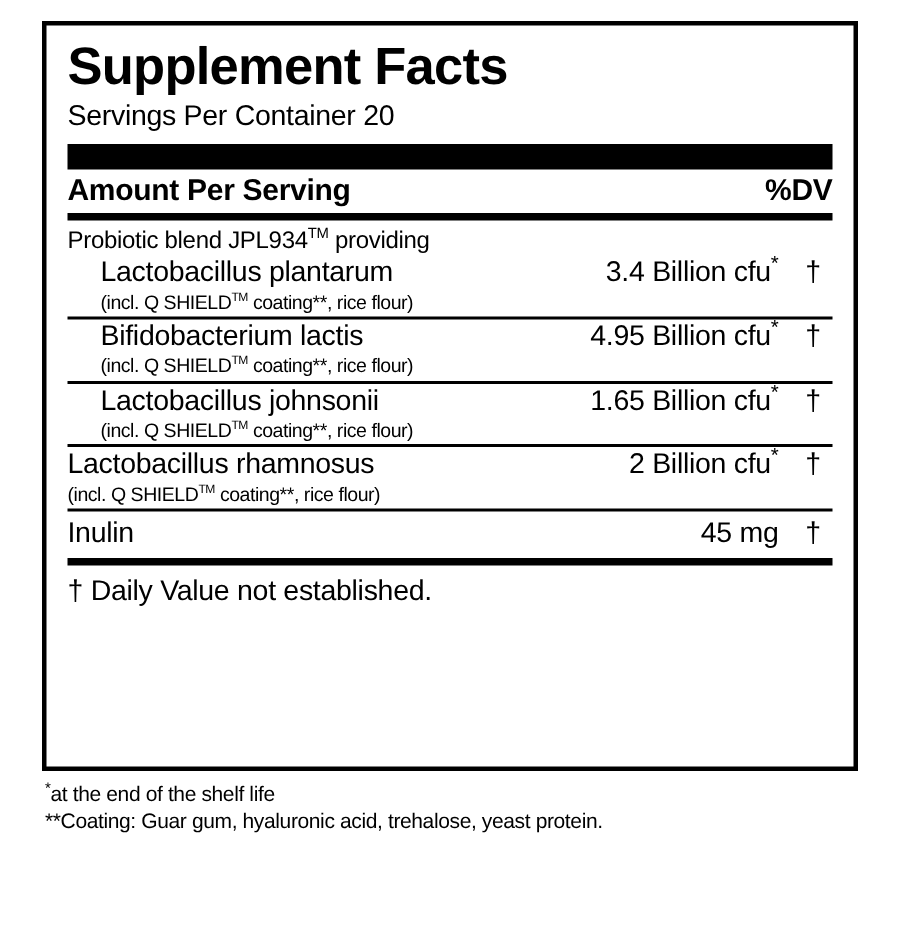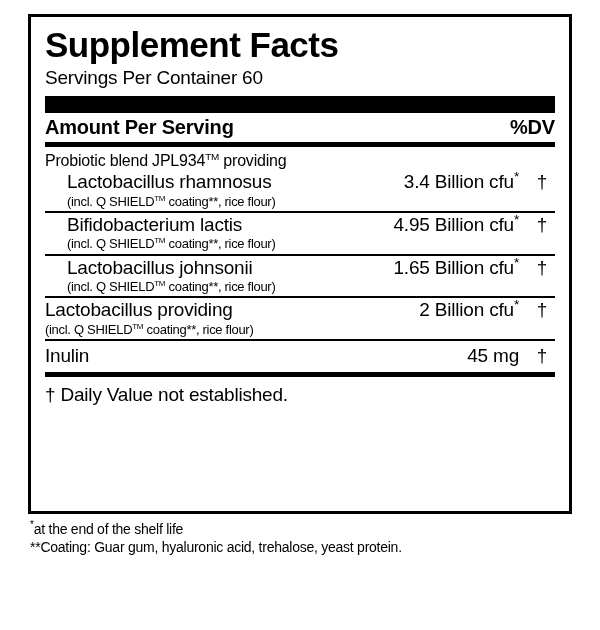--- a/index.html
+++ b/index.html
@@ -161,74 +161,74 @@
 </style>
 </head>
 <body>
 
 <div class="page">
 
   <div class="panel">
 
     <div class="title">Supplement Facts</div>
 
-    <div class="serving-line">Servings Per Container 60</div>
+    <div class="serving-line">Servings Per Container 20</div>
 
     <div class="rule-thick"></div>
 
     <div class="amount-row">
       <span>Amount Per Serving</span>
       <span>%DV</span>
     </div>
 
     <div class="rule-med"></div>
 
     <div class="blend-head">
       <span>Probiotic blend JPL934</span><sup class="mk">TM</sup><span> providing</span>
     </div>
 
     <div class="ing-block indent">
       <div class="ing-main">
+        <span class="ing-name">Lactobacillus plantarum</span>
+        <span class="ing-spacer"></span>
+        <span class="ing-amt"><span>3.4 Billion cfu</span><sup class="star">*</sup></span>
+        <span class="ing-dv">†</span>
+      </div>
+      <div class="ing-sub"><span>(incl. Q SHIELD</span><sup class="mk">TM</sup><span> coating**, rice flour)</span></div>
+    </div>
+
+    <div class="rule-thin"></div>
+
+    <div class="ing-block indent">
+      <div class="ing-main">
+        <span class="ing-name">Bifidobacterium lactis</span>
+        <span class="ing-spacer"></span>
+        <span class="ing-amt"><span>4.95 Billion cfu</span><sup class="star">*</sup></span>
+        <span class="ing-dv">†</span>
+      </div>
+      <div class="ing-sub"><span>(incl. Q SHIELD</span><sup class="mk">TM</sup><span> coating**, rice flour)</span></div>
+    </div>
+
+    <div class="rule-thin"></div>
+
+    <div class="ing-block indent">
+      <div class="ing-main">
+        <span class="ing-name">Lactobacillus johnsonii</span>
+        <span class="ing-spacer"></span>
+        <span class="ing-amt"><span>1.65 Billion cfu</span><sup class="star">*</sup></span>
+        <span class="ing-dv">†</span>
+      </div>
+      <div class="ing-sub"><span>(incl. Q SHIELD</span><sup class="mk">TM</sup><span> coating**, rice flour)</span></div>
+    </div>
+
+    <div class="rule-thin"></div>
+
+    <div class="ing-block">
+      <div class="ing-main">
         <span class="ing-name">Lactobacillus rhamnosus</span>
-        <span class="ing-spacer"></span>
-        <span class="ing-amt"><span>3.4 Billion cfu</span><sup class="star">*</sup></span>
-        <span class="ing-dv">†</span>
-      </div>
-      <div class="ing-sub"><span>(incl. Q SHIELD</span><sup class="mk">TM</sup><span> coating**, rice flour)</span></div>
-    </div>
-
-    <div class="rule-thin"></div>
-
-    <div class="ing-block indent">
-      <div class="ing-main">
-        <span class="ing-name">Bifidobacterium lactis</span>
-        <span class="ing-spacer"></span>
-        <span class="ing-amt"><span>4.95 Billion cfu</span><sup class="star">*</sup></span>
-        <span class="ing-dv">†</span>
-      </div>
-      <div class="ing-sub"><span>(incl. Q SHIELD</span><sup class="mk">TM</sup><span> coating**, rice flour)</span></div>
-    </div>
-
-    <div class="rule-thin"></div>
-
-    <div class="ing-block indent">
-      <div class="ing-main">
-        <span class="ing-name">Lactobacillus johnsonii</span>
-        <span class="ing-spacer"></span>
-        <span class="ing-amt"><span>1.65 Billion cfu</span><sup class="star">*</sup></span>
-        <span class="ing-dv">†</span>
-      </div>
-      <div class="ing-sub"><span>(incl. Q SHIELD</span><sup class="mk">TM</sup><span> coating**, rice flour)</span></div>
-    </div>
-
-    <div class="rule-thin"></div>
-
-    <div class="ing-block">
-      <div class="ing-main">
-        <span class="ing-name">Lactobacillus providing</span>
         <span class="ing-spacer"></span>
         <span class="ing-amt"><span>2 Billion cfu</span><sup class="star">*</sup></span>
         <span class="ing-dv">†</span>
       </div>
       <div class="ing-sub"><span>(incl. Q SHIELD</span><sup class="mk">TM</sup><span> coating**, rice flour)</span></div>
     </div>
 
     <div class="rule-thin"></div>
 
     <div class="simple-row">

